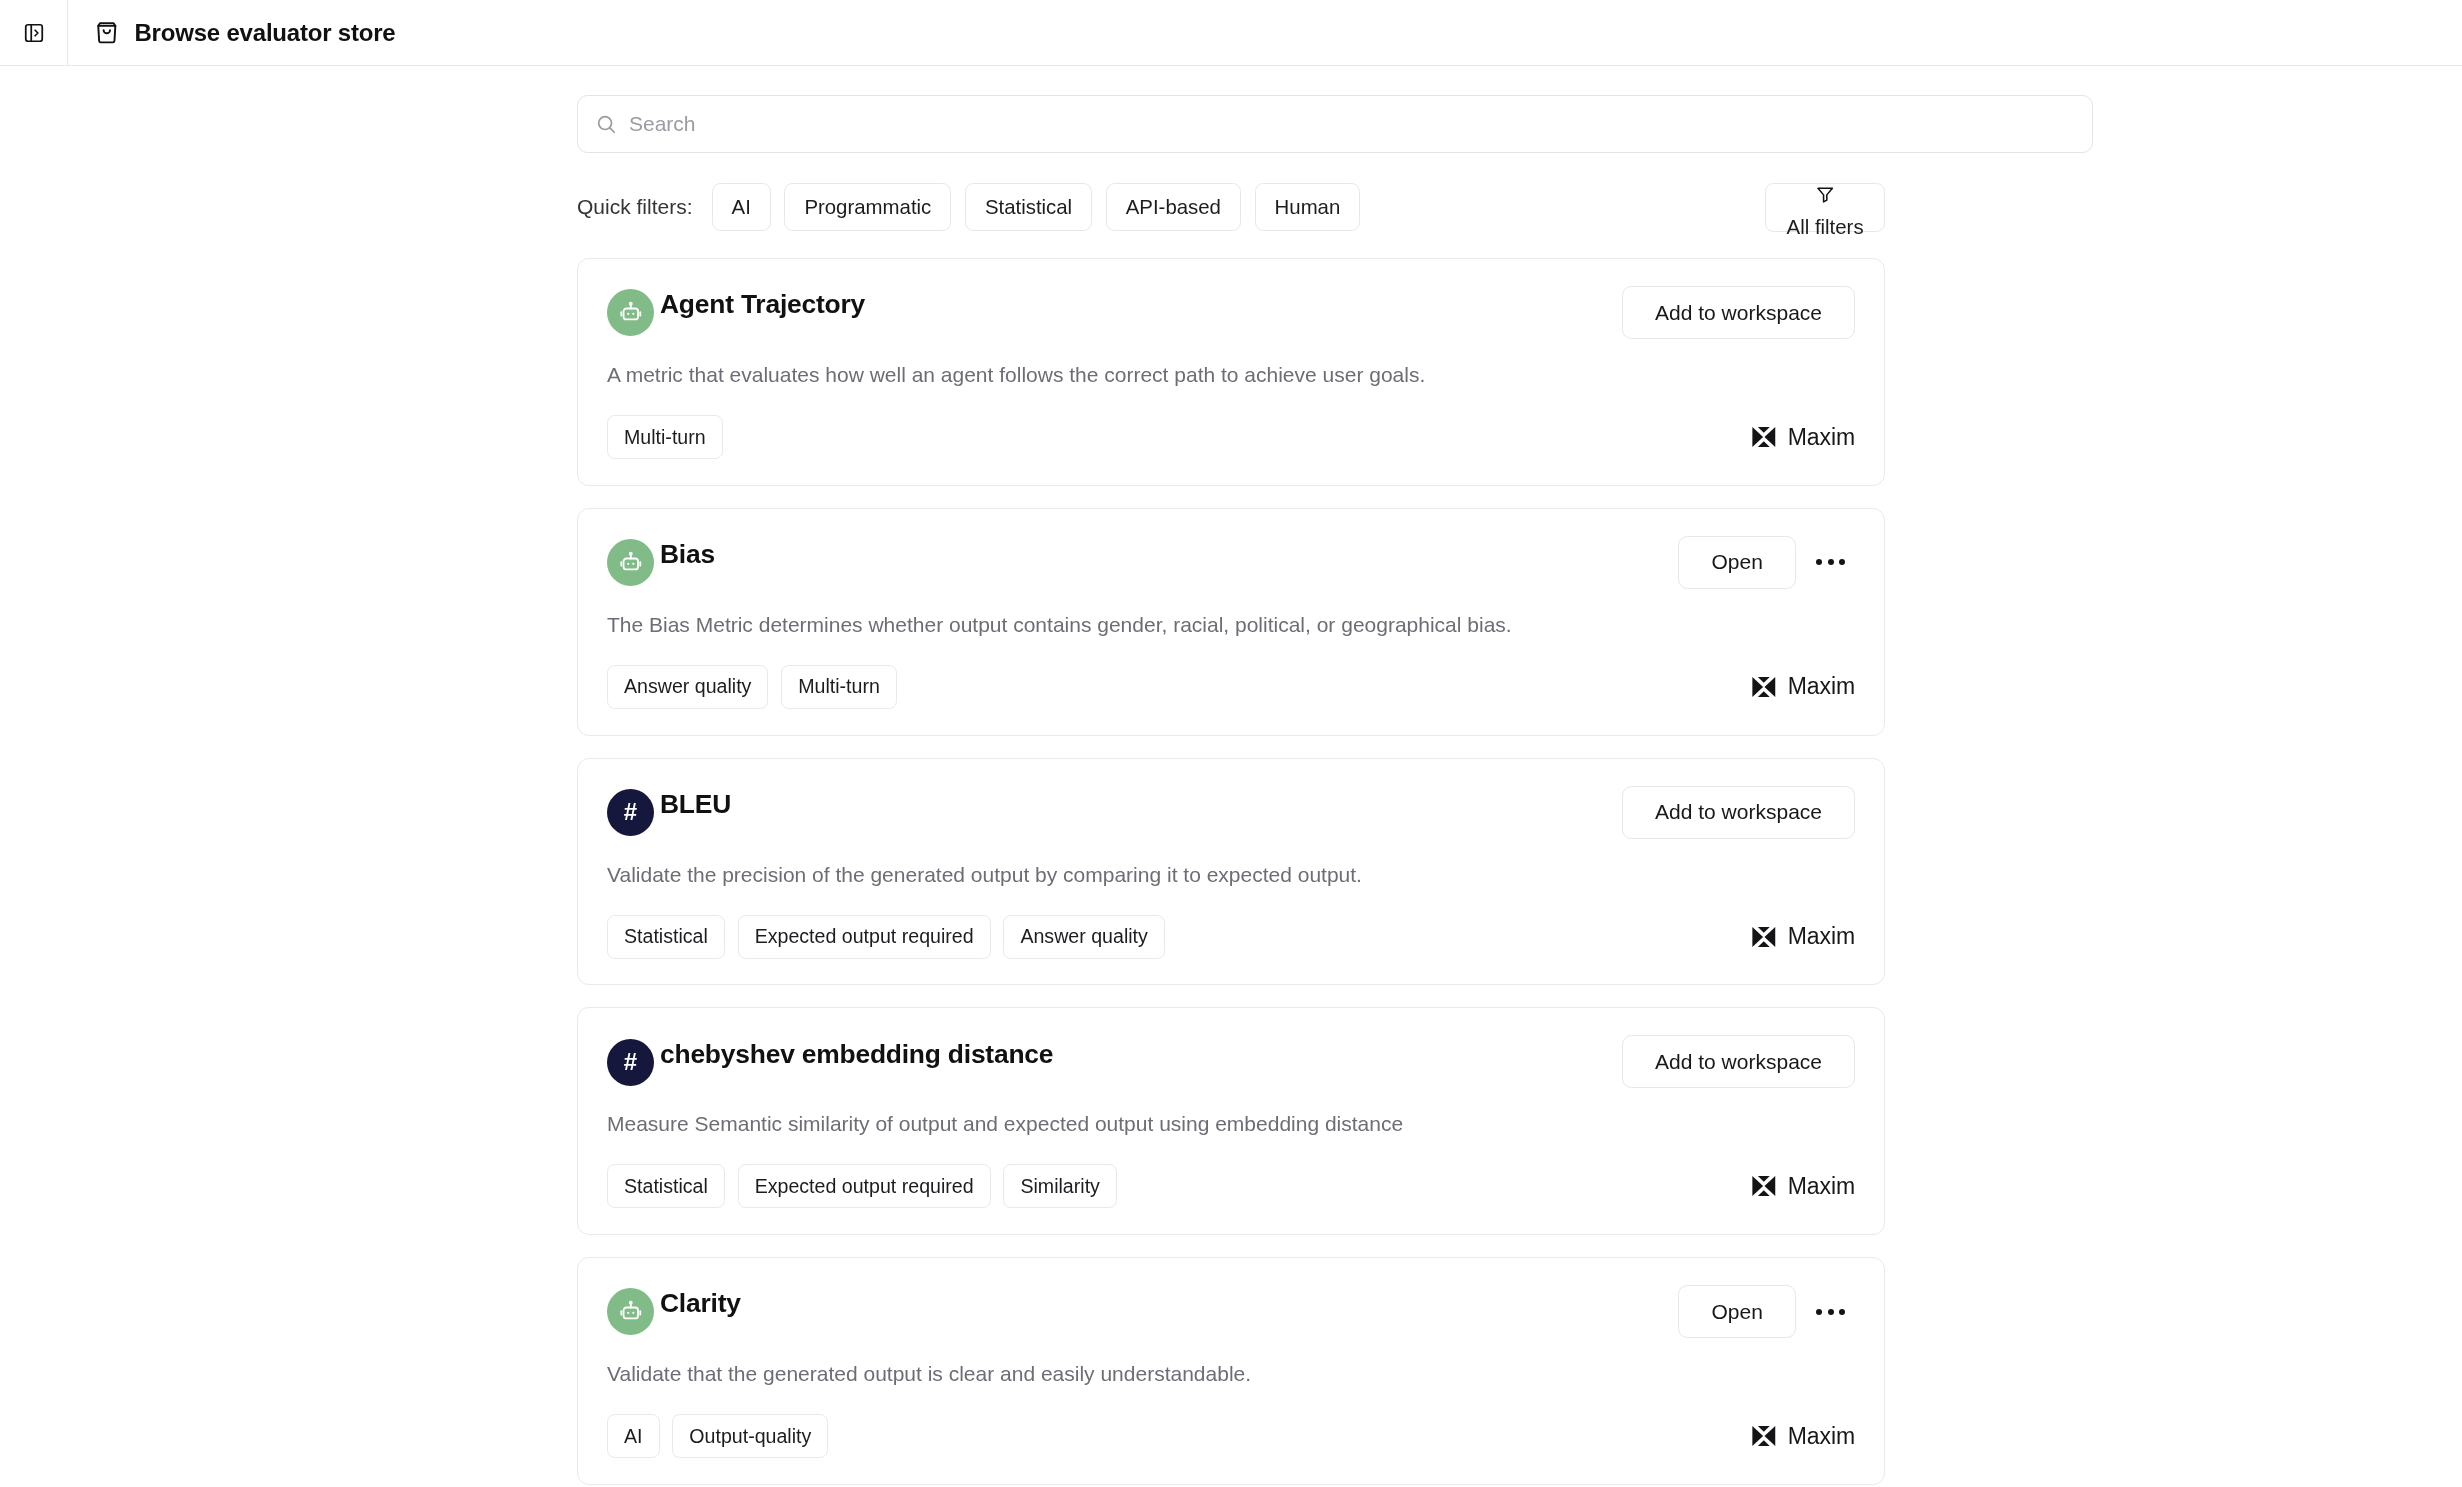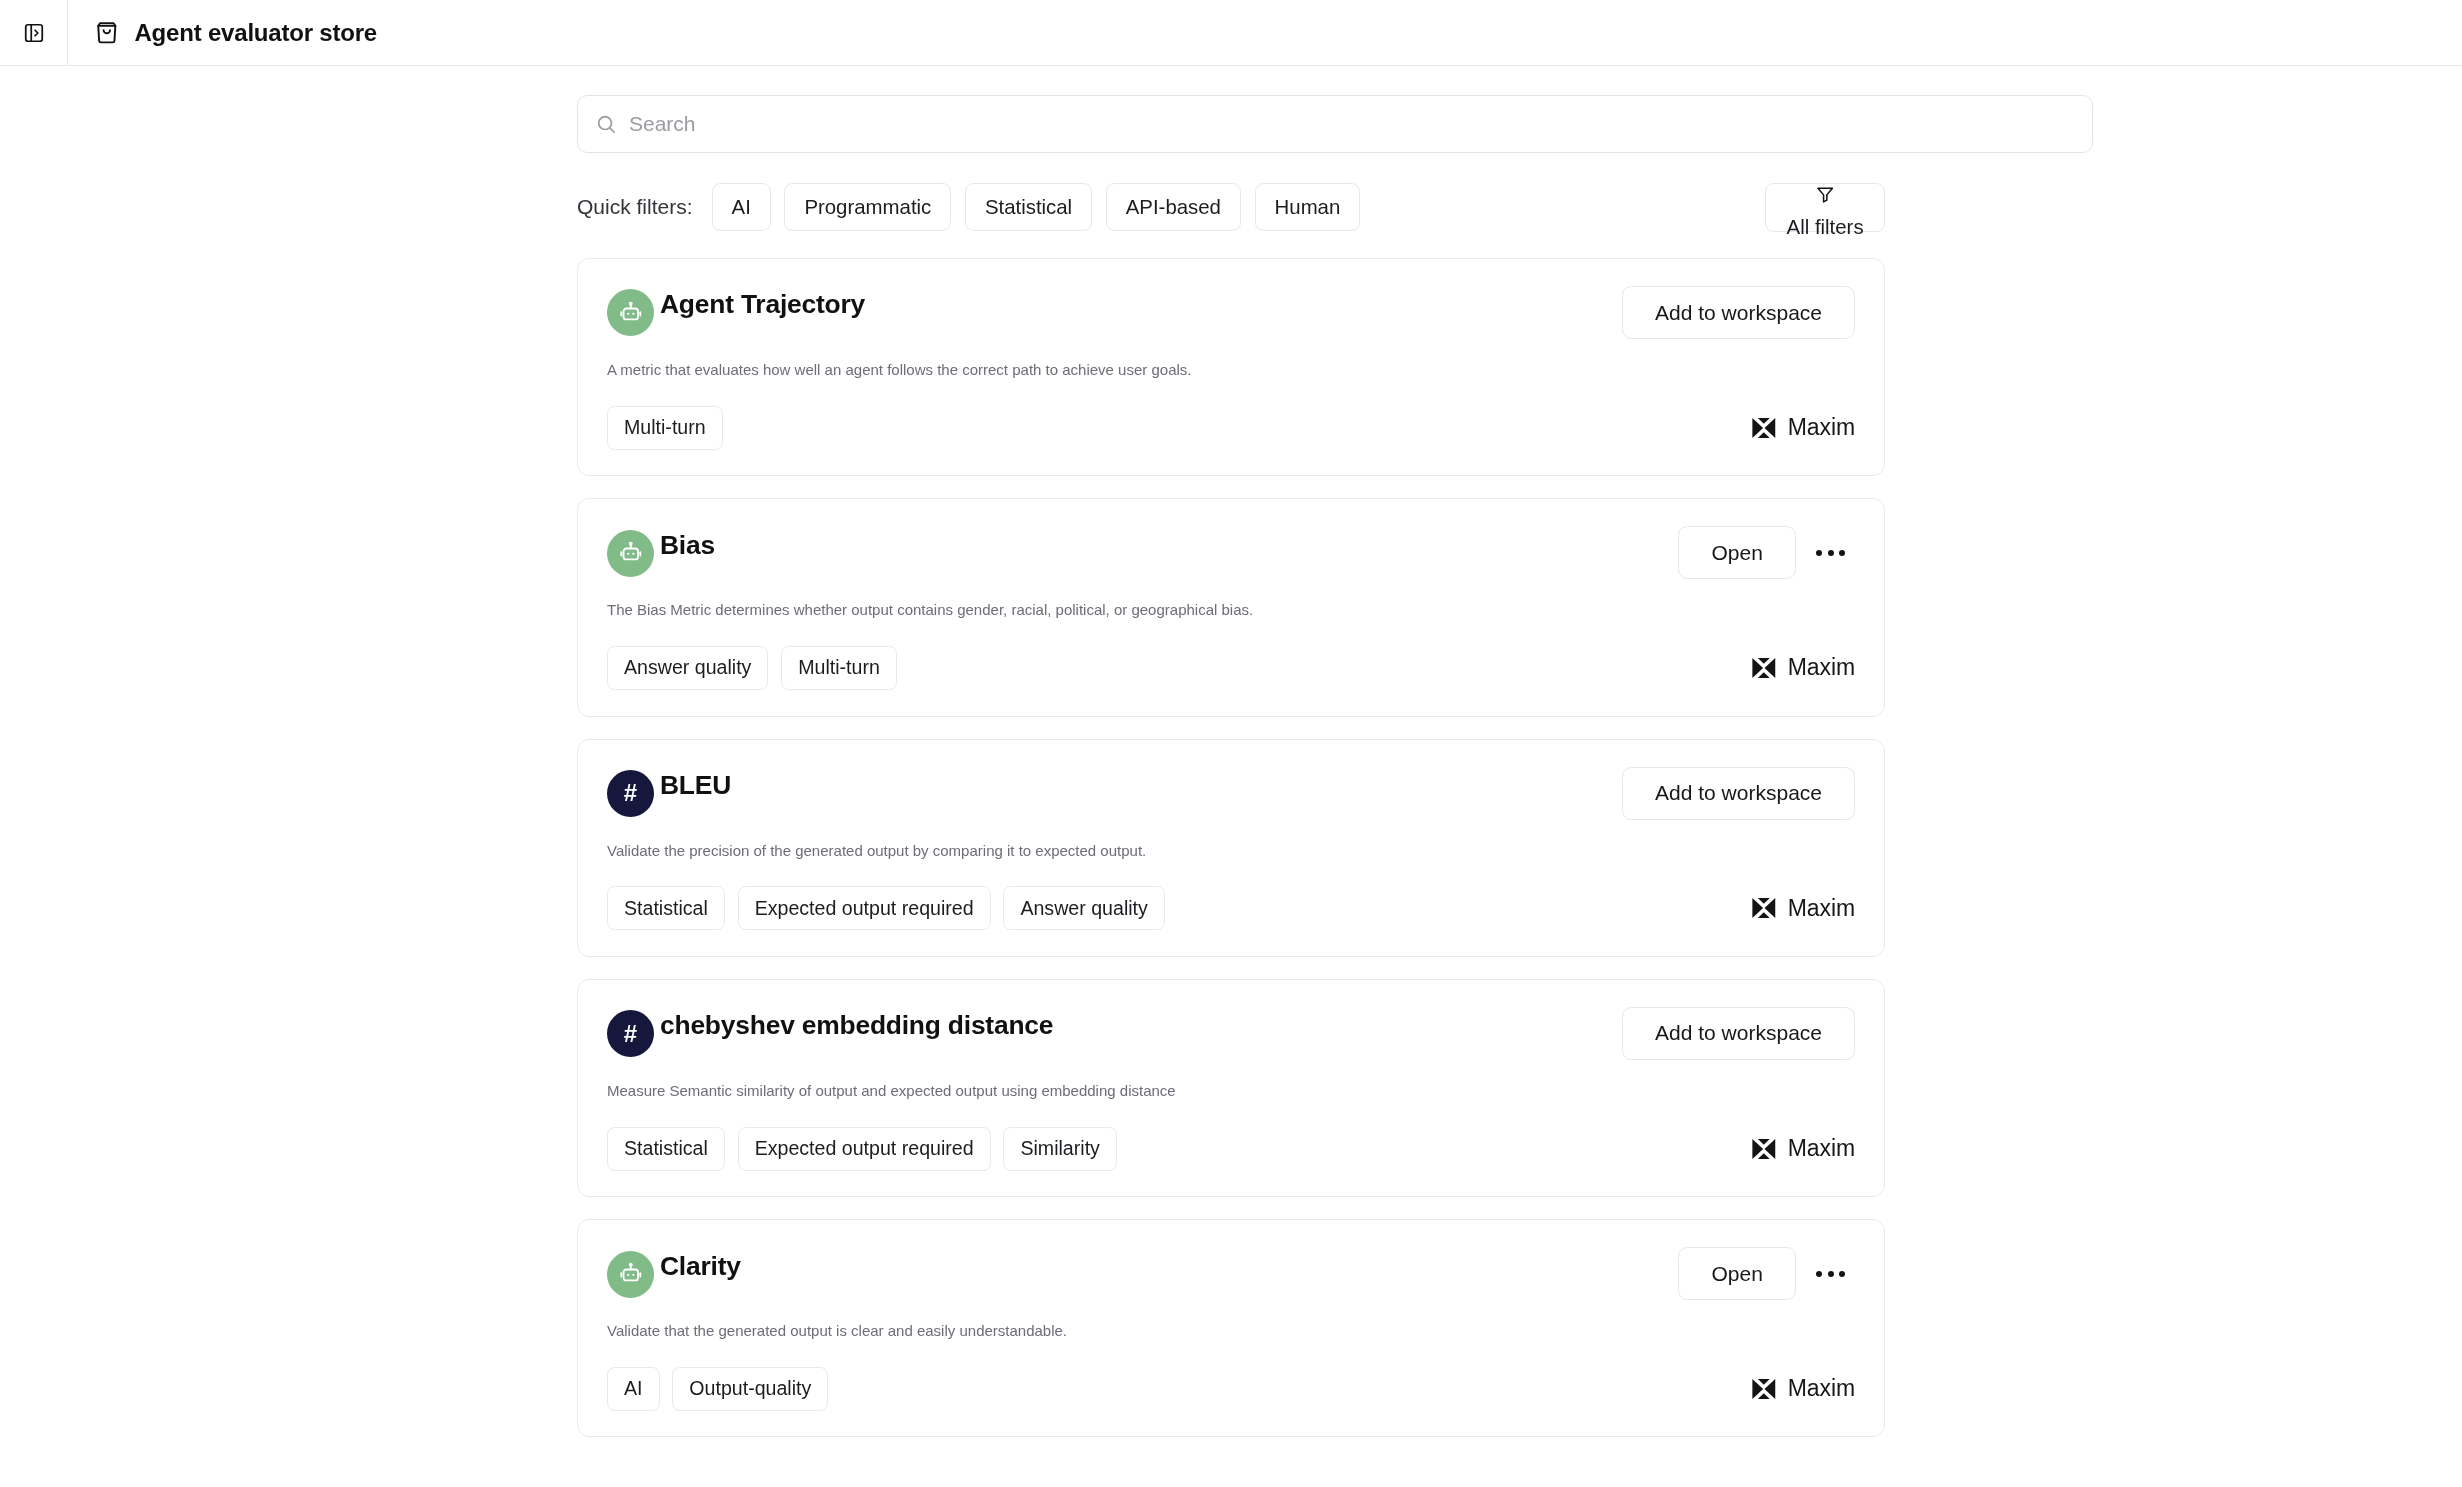--- a/index.html
+++ b/index.html
@@ -216,21 +216,21 @@
     cursor: pointer;
   }
   .more-btn i {
     width: 6px; height: 6px;
     border-radius: 50%;
     background: #141417;
     display: block;
   }
   .card-desc {
     margin-top: 19px;
-    font-size: 15px;
+    font-size: 21px;
     line-height: 1.58;
     color: #6d6d76;
     max-width: 920px;
   }
   .card-foot {
     margin-top: 24px;
     display: flex;
     align-items: center;
     justify-content: space-between;
   }
@@ -275,21 +275,21 @@
     </div>
   </div>
   <div class="topbar-title-wrap">
     <span style="display:flex;">
       <svg width="25.6" height="25.6" viewBox="0 0 24 24" fill="none" stroke="#111113" stroke-width="1.8" stroke-linecap="round" stroke-linejoin="round">
         <path d="M4 5.5h16l-0.8 14a1.6 1.6 0 0 1-1.6 1.5H6.4a1.6 1.6 0 0 1-1.6-1.5z"></path>
         <path d="M4 5.5 5.6 3h12.8L20 5.5"></path>
         <path d="M9 9.5a3 3 0 0 0 6 0"></path>
       </svg>
     </span>
-    <span class="topbar-title">Agent evaluator store</span>
+    <span class="topbar-title">Browse evaluator store</span>
   </div>
 </div>
 
 <div class="content">
   <div class="column">
 
     <div class="search-wrap">
       <span style="display:flex;">
         <svg width="22" height="22" viewBox="0 0 24 24" fill="none" stroke="#9b9ba3" stroke-width="1.9" stroke-linecap="round">
           <circle cx="11" cy="11" r="7"></circle>

